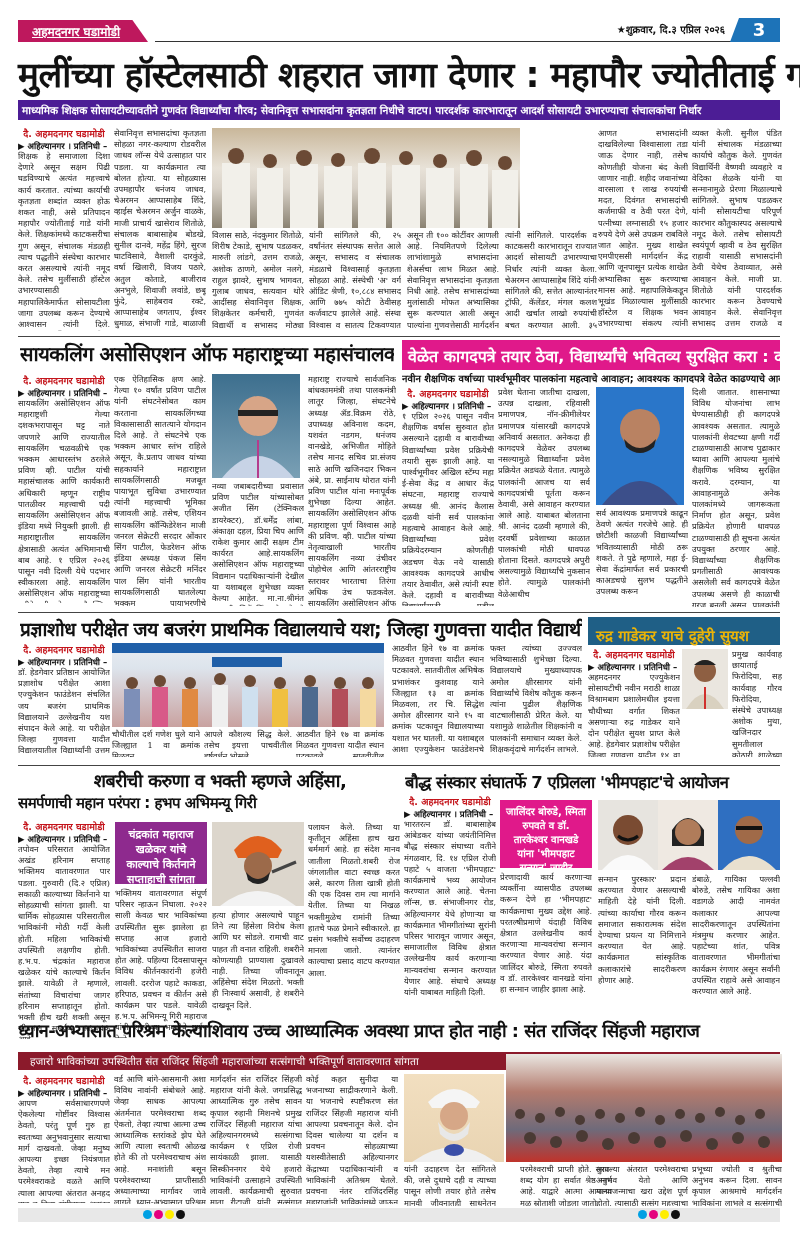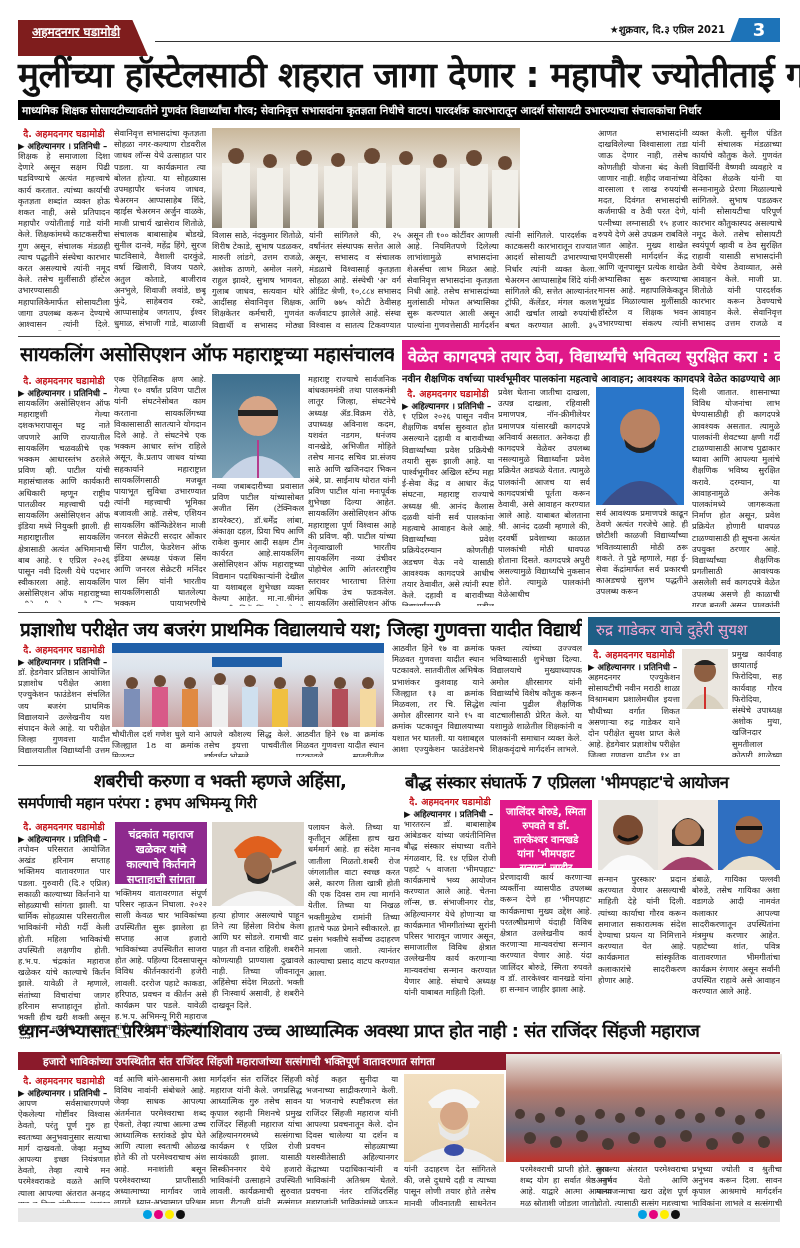--- a/index.html
+++ b/index.html
@@ -1,50 +1,50 @@
 <!DOCTYPE html>
 <html><head>
 <meta charset="utf-8">
 <style>
 *{box-sizing:border-box;margin:0;padding:0}
 body{width:800px;height:1248px;background:#fff;font-family:"DejaVu Sans","Liberation Sans",sans-serif;color:#111;position:relative;overflow:hidden}
 .abs{position:absolute}
-.masthead-tag{left:18px;top:20px;width:130px;height:36px;background:#7f1d1d;clip-path:polygon(0 0,88% 0,100% 100%,0 100%)}
+.masthead-tag{left:18px;top:20px;width:130px;height:22px;background:#be185d;clip-path:polygon(0 0,88% 0,100% 100%,0 100%)}
 .masthead-tag span{color:#fff;font-weight:bold;font-size:12px;position:absolute;left:14px;top:3px;text-decoration:underline}
 .mast-line{left:155px;top:41px;width:585px;height:1px;background:#333}
 .date{right:75px;top:22px;font-size:10px;font-weight:bold}
 .pageno{right:20px;top:18px;width:50px;height:24px;background:#1d73b8;clip-path:polygon(18% 0,100% 0,100% 100%,0 100%);color:#fff;font-weight:bold;font-size:18px;text-align:center;line-height:24px;padding-left:8px}
 .headline{font-weight:bold;color:#111;white-space:nowrap;letter-spacing:-0.5px;font-family:"DejaVu Sans",sans-serif}
 .h1{left:18px;top:50px;font-size:35px}
-.greenbar{left:18px;top:100px;width:762px;height:20px;background:#000000}
+.greenbar{left:18px;top:100px;width:762px;height:20px;background:#4c1d95}
 .greenbar span{color:#fff;font-size:10.5px;font-weight:bold;position:absolute;left:4px;top:3px;white-space:nowrap}
 .col{font-size:8.2px;line-height:11.2px;color:#222;text-align:justify;overflow:hidden;font-family:"DejaVu Serif",serif}
 .byline{font-size:9.5px;font-weight:bold;color:#c4141b;text-align:center;font-family:"DejaVu Sans",sans-serif}
 .place{font-size:8.5px;font-weight:bold;font-family:"DejaVu Sans",sans-serif}
 .photo{background:#b9a88c;overflow:hidden}
 .hr{height:1px;background:#444}
 .pinkbar{background:#e0198a;color:#fff;font-weight:bold;white-space:nowrap;overflow:hidden}
 .sub{font-weight:bold;white-space:nowrap;color:#111}
 .boxhead{color:#fff;font-weight:bold;text-align:center;font-size:11px;line-height:15px;padding:5px 4px}
 .maroon{left:18px;top:1052px;width:762px;height:18px;background:#8b1a2b}
-.maroon span{color:#fff;font-size:10.5px;font-weight:bold;position:absolute;left:25px;top:2px;white-space:nowrap}
+.maroon span{color:#fff;font-size:10.5px;font-weight:normal;position:absolute;left:12px;top:2px;white-space:nowrap}
 .footer{left:18px;top:1208px;width:762px;height:14px;background:#e8e8e8}
 .dots{display:flex;gap:2px;position:absolute;top:2px}
 .dot{width:9px;height:9px;border-radius:50%}
 .rudrabar{left:588px;top:617px;width:192px;height:28px;background:#1f5f86}
-.rudrabar span{color:#f9a8d4;font-weight:normal;font-size:15px;position:absolute;left:8px;top:2px;white-space:nowrap}
+.rudrabar span{color:#eab308;font-weight:bold;font-size:15px;position:absolute;left:8px;top:8px;white-space:nowrap}
 </style>
 </head>
 <body>
 
 <div class="abs masthead-tag">
     <span>अहमदनगर घडामोडी</span>
   </div>
 <div class="abs mast-line"></div>
-<div class="abs date">★शुक्रवार, दि.३ एप्रिल 2021</div>
+<div class="abs date">★शुक्रवार, दि.३ एप्रिल २०२६</div>
 <div class="abs pageno">3</div>
 
 <div class="abs headline h1">मुलींच्या हॉस्टेलसाठी शहरात जागा देणार : महापौर ज्योतीताई गाडे</div>
 <div class="abs greenbar">
     <span>माध्यमिक शिक्षक सोसायटीच्यावतीने गुणवंत विद्यार्थ्यांचा गौरव; सेवानिवृत्त सभासदांना कृतज्ञता निधीचे वाटप। पारदर्शक कारभारातून आदर्श सोसायटी उभारण्याचा संचालकांचा निर्धार</span>
   </div>
 
 <div class="abs" style="left:18px;top:127px;width:92px;height:205px">
   <div class="byline">दै. अहमदनगर घडामोडी</div>
   <div class="place">▶ अहिल्यानगर । प्रतिनिधी –</div>
@@ -151,21 +151,21 @@
         <rect x="70" y="46" width="16" height="38" fill="#e08a42"></rect>
         <rect x="100" y="42" width="16" height="42" fill="#efefef"></rect>
         <rect x="130" y="44" width="16" height="40" fill="#cfe0ef"></rect>
         <rect x="160" y="46" width="16" height="38" fill="#f0c040"></rect>
         <rect x="190" y="44" width="16" height="40" fill="#4d6a8f"></rect>
         <rect x="220" y="46" width="16" height="38" fill="#b34e5a"></rect>
         <rect x="248" y="46" width="16" height="38" fill="#f4d9a0"></rect>
       </g>
   </svg>
 </div>
-<div class="abs col" style="left:112px;top:729px;width:88px;height:28px">चौथीतील दर्श गणेश घुले याने जिल्ह्यात 18 वा क्रमांक मिळवून</div>
+<div class="abs col" style="left:112px;top:729px;width:88px;height:28px">चौथीतील दर्श गणेश घुले याने जिल्ह्यात 1 वा क्रमांक मिळवून</div>
 <div class="abs col" style="left:204px;top:729px;width:88px;height:28px">आपले कौशल्य सिद्ध केले. तसेच इयत्ता पाचवीतील हर्षवर्धन भोसले</div>
 <div class="abs col" style="left:296px;top:729px;width:88px;height:28px">आठवीत हिने १७ वा क्रमांक मिळवत गुणवत्ता यादीत स्थान पटकावले. सातवीतील अभिषेक प्रभाशंकर कुशवाह याने जिल्ह्यात १३ वा क्रमांक मिळवला, तर चि. सिद्धेश अमोल क्षीरसागर याने १५ वा क्रमांक पटकावून विद्यालयाच्या यशात भर घातली. या यशाबद्दल आशा एज्युकेशन फाउंडेशनचे अध्यक्ष संदीप शिंदे, सचिव व संचालक मंडळ यांनी विद्यार्थ्यांचे अभिनंदन केले.</div>
 <div class="abs col" style="left:392px;top:643px;width:92px;height:112px">आठवीत हिने १७ वा क्रमांक मिळवत गुणवत्ता यादीत स्थान पटकावले. सातवीतील अभिषेक प्रभाशंकर कुशवाह याने जिल्ह्यात १३ वा क्रमांक मिळवला, तर चि. सिद्धेश अमोल क्षीरसागर याने १५ वा क्रमांक पटकावून विद्यालयाच्या यशात भर घातली. या यशाबद्दल आशा एज्युकेशन फाउंडेशनचे अध्यक्ष संदीप शिंदे, सचिव व संचालक मंडळ यांनी विद्यार्थ्यांचे अभिनंदन केले.</div>
 <div class="abs col" style="left:490px;top:643px;width:92px;height:112px">फक्त त्यांच्या उज्ज्वल भविष्यासाठी शुभेच्छा दिल्या. विद्यालयाचे मुख्याध्यापक अमोल क्षीरसागर यांनी विद्यार्थ्यांचे विशेष कौतुक करून त्यांना पुढील शैक्षणिक वाटचालीसाठी प्रेरित केले. या यशामुळे शाळेतील शिक्षकांनी व पालकांनी समाधान व्यक्त केले. शिक्षकवृंदाचे मार्गदर्शन लाभले.</div>
 
 <div class="abs rudrabar">
     <span>रुद्र गाडेकर याचे दुहेरी सुयश</span>
   </div>
 <div class="abs" style="left:588px;top:648px;width:92px;height:110px">
   <div class="byline">दै. अहमदनगर घडामोडी</div>

